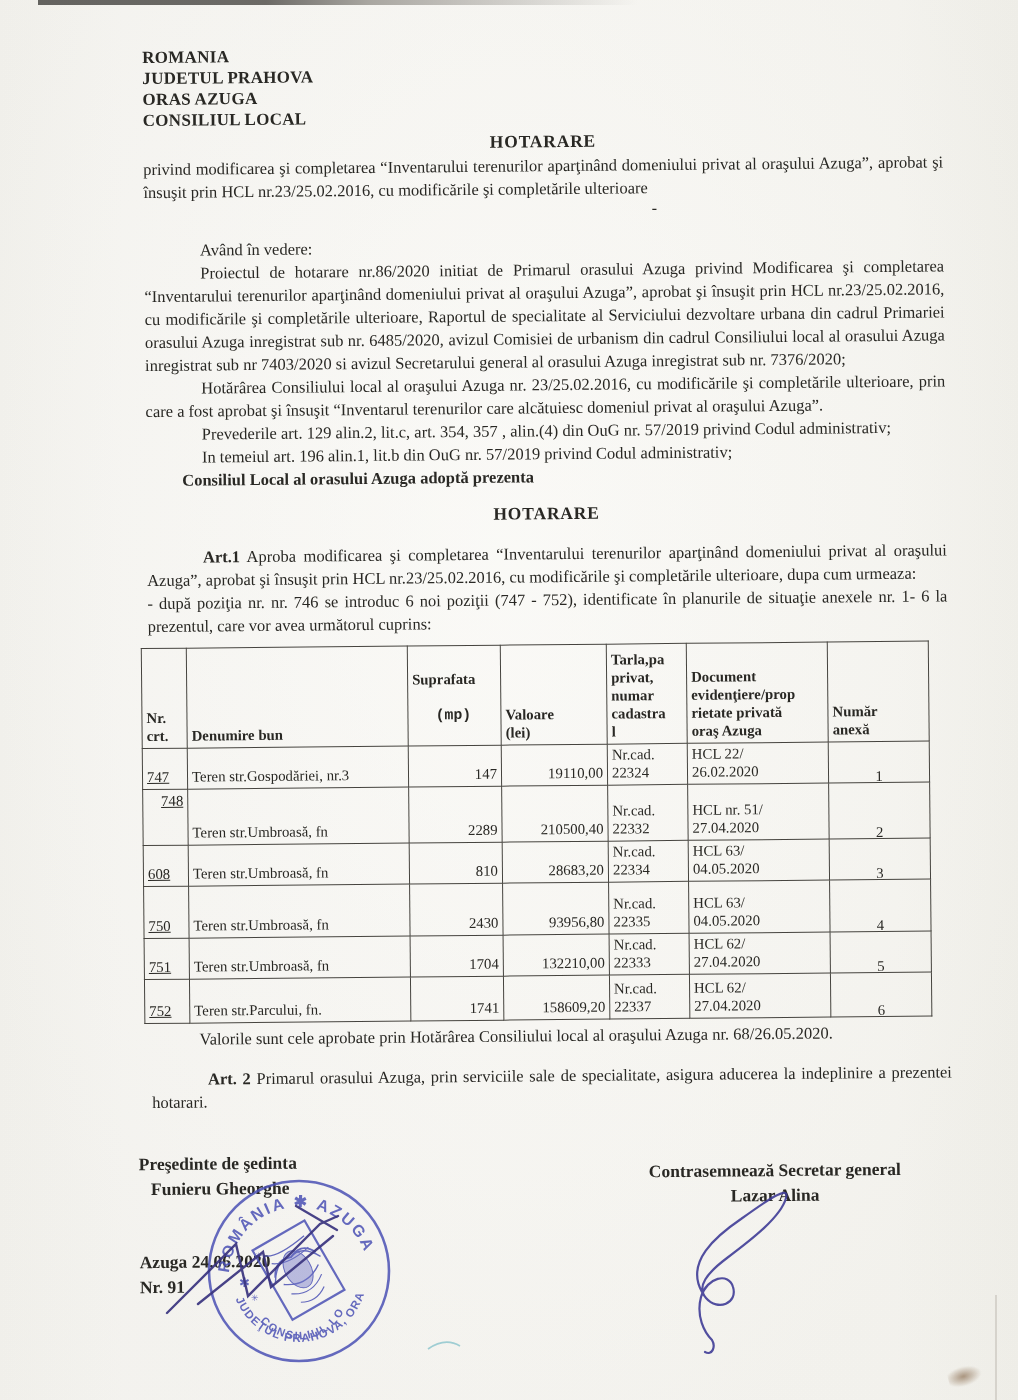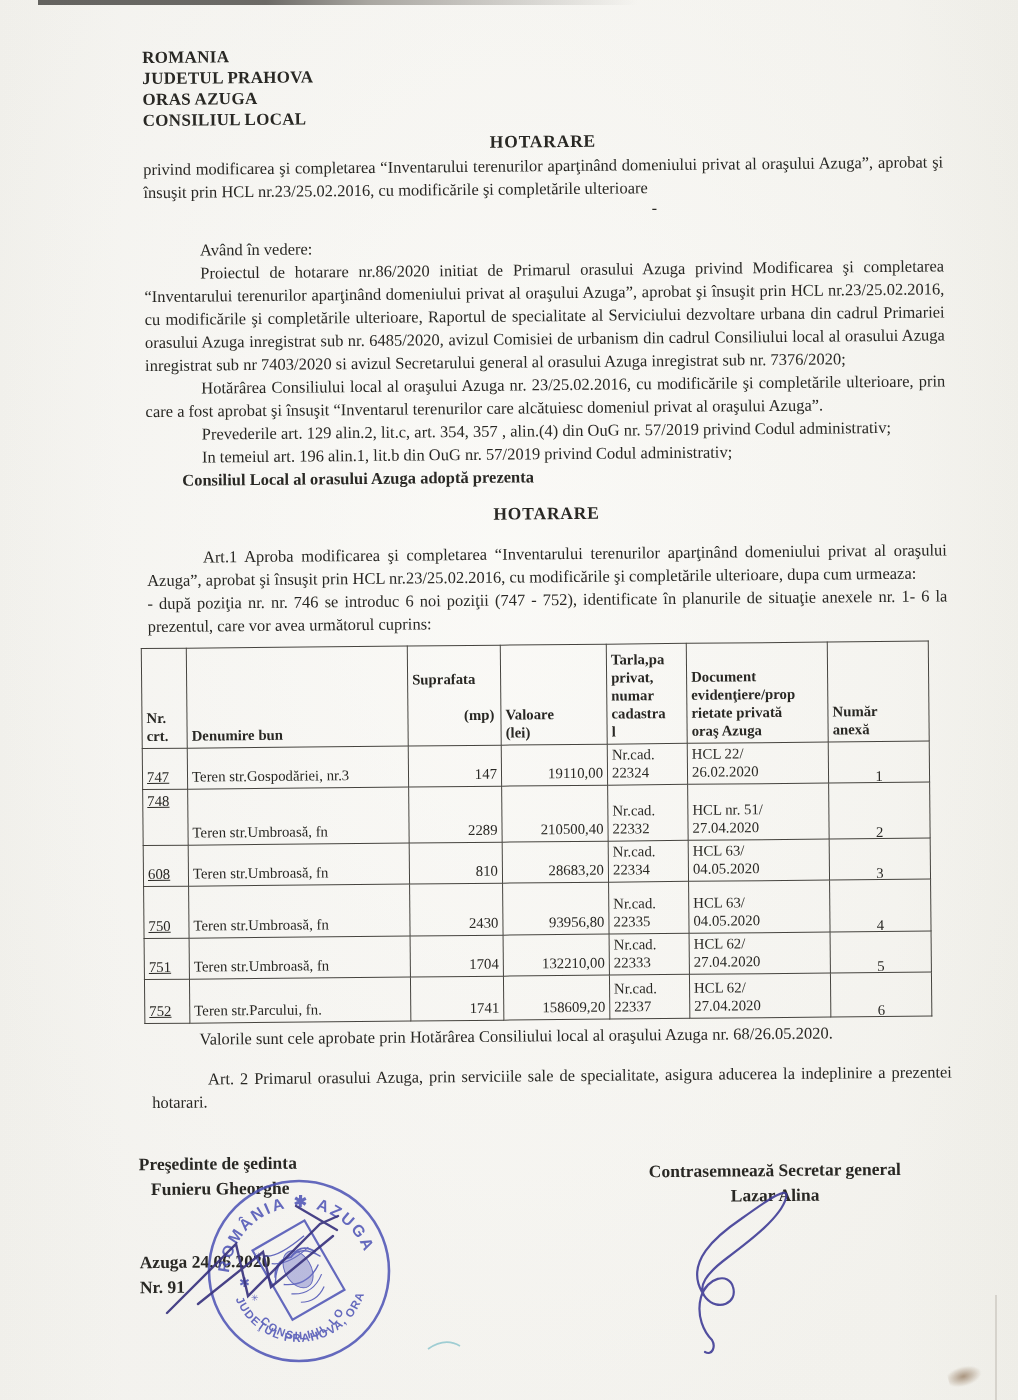--- a/index.html
+++ b/index.html
@@ -23,31 +23,31 @@
   .content{position:absolute; left:142px; top:44px; width:800px; transform:rotate(-0.55deg); transform-origin:40% 0;}
   .org p{margin:0; font-weight:bold; font-size:17px; line-height:21px; letter-spacing:.3px;}
   .h-title{margin:4px 0 0; text-align:center; font-weight:bold; font-size:17.5px; letter-spacing:.8px;}
   .subtitle{margin:2px 0 0; text-align:justify; font-size:16.5px; line-height:23px;}
   .dash-line{height:18px; padding-left:508px; font-size:16px; line-height:18px;}
   .para{margin:0; text-align:justify; font-size:16.5px; line-height:23px; text-indent:56px;}
   .para.first{margin-top:17px;}
   .para.bold-line{font-weight:bold; text-indent:36px; text-align:left;}
   .h-title2{margin:15px 0 0; text-align:center; font-weight:bold; font-size:17.5px; letter-spacing:.8px;}
   .art{margin:18px 0 0;}
-  .art .lbl{font-weight:normal;}
+  .art .lbl{font-weight:bold;}
   .bullet{margin:0; text-align:justify; font-size:16.5px; line-height:23px;}
   table.inv{border-collapse:collapse; margin:10px 0 0 -7px; width:787px; table-layout:fixed;
     font-size:14.8px; line-height:18px;}
   table.inv th, table.inv td{border:1.4px solid #46443f; padding:1px 4px 3px; overflow:hidden;}
   table.inv th{font-weight:bold; vertical-align:bottom; text-align:left; white-space:pre-line;}
   col.c-nr{width:45px;} col.c-den{width:221px;} col.c-sup{width:93px;} col.c-val{width:106px;}
   col.c-cad{width:80px;} col.c-doc{width:141px;} col.c-anx{width:101px;}
-  th.sup div.l2{text-align:right; padding-right:2px;}
+  th.sup div.l2{text-align:center; padding-right:2px;font-family:Liberation Mono, monospace;}
   td.nr{vertical-align:bottom; padding-left:7px;text-decoration:underline;}
-  td.nr.top{vertical-align:top; padding-top:2px;}
+  td.nr.top{vertical-align:top; padding-top:2px;text-align:right;}
   td.den{vertical-align:bottom; padding-left:8px;}
   td.sup,td.val{vertical-align:bottom; text-align:right; padding-right:12px;}
   td.cad,td.doc{vertical-align:bottom; white-space:pre-line; padding-left:6px;}
   td.anx{vertical-align:bottom; text-align:center;}
   td.anx span{position:relative; top:6px;}
   .tnote{margin:6px 0 0 48px; font-size:16.5px;}
   .sig-row{position:relative; margin-top:28px; height:230px; font-size:17.5px; font-weight:bold; line-height:25px;}
   .sig-left{position:absolute; left:-14px; top:10px;}
   .sig-left .name{padding-left:12px;}
   .sig-date{position:absolute; left:-14px; top:108px;}

